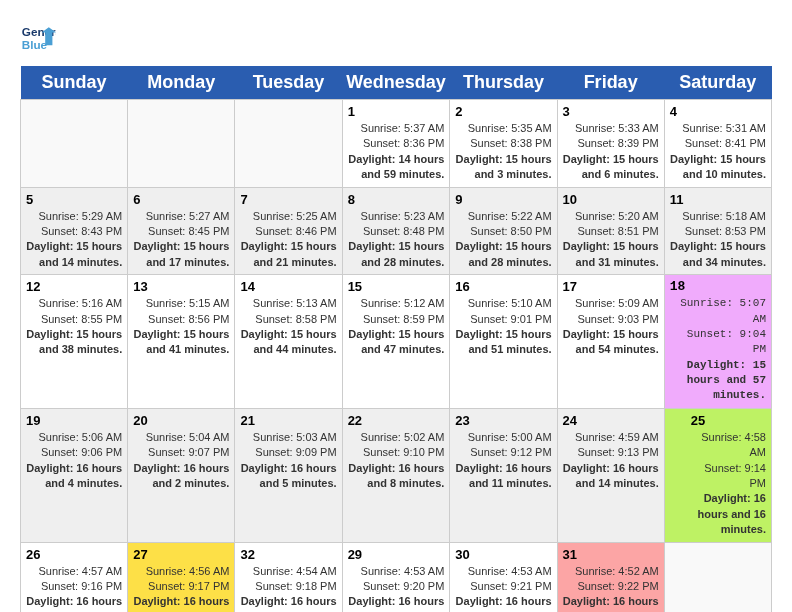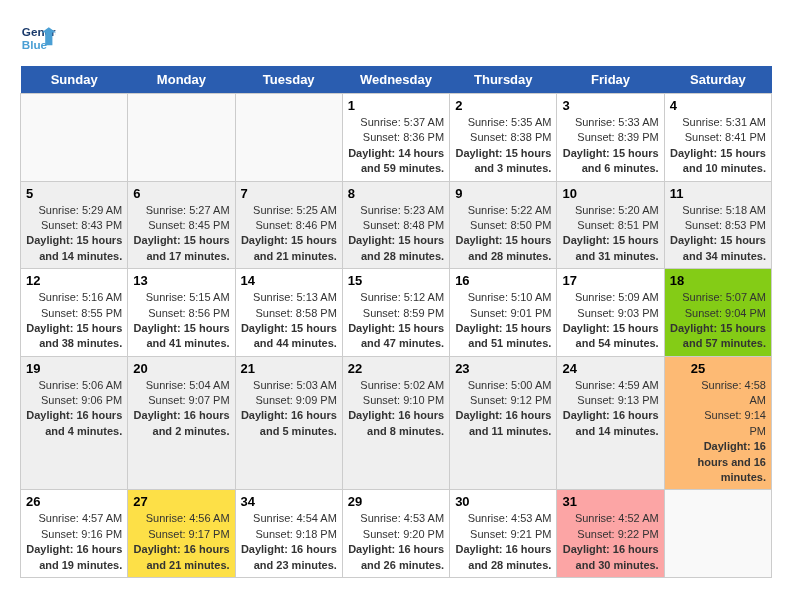--- a/index.html
+++ b/index.html
@@ -41,21 +41,21 @@
       width: 100%;
       border-collapse: collapse;
       font-size: 11px;
     }
     .day-header {
       background-color: #2a5db0;
       color: #fff;
       text-align: center;
       padding: 6px 4px;
       font-weight: bold;
-      font-size: 13px;
+      font-size: 18px;
     }
     td {
       border: 1px solid #ccc;
       vertical-align: top;
       padding: 4px 5px;
       width: calc(100% / 7);
       min-height: 80px;
       background: #fff;
     }
     td.empty {
@@ -180,21 +180,21 @@
           <div class="day-content">Sunrise: 5:12 AM<br>Sunset: 8:59 PM<br><b>Daylight: 15 hours and 47 minutes.</b></div>
         </td>
         <td style="background: rgb(255, 255, 255);">
           <div class="day-number">16</div>
           <div class="day-content">Sunrise: 5:10 AM<br>Sunset: 9:01 PM<br><b>Daylight: 15 hours and 51 minutes.</b></div>
         </td>
         <td style="background: rgb(255, 255, 255);">
           <div class="day-number">17</div>
           <div class="day-content">Sunrise: 5:09 AM<br>Sunset: 9:03 PM<br><b>Daylight: 15 hours and 54 minutes.</b></div>
         </td>
-        <td style="background: #84cc16;">
+        <td style="background: #f0abfc; font-family: Liberation Mono, monospace;">
           <div class="day-number">18</div>
           <div class="day-content">Sunrise: 5:07 AM<br>Sunset: 9:04 PM<br><b>Daylight: 15 hours and 57 minutes.</b></div>
         </td>
       </tr>
       <tr>
         <td style="background: rgb(239, 239, 239);">
           <div class="day-number">19</div>
           <div class="day-content">Sunrise: 5:06 AM<br>Sunset: 9:06 PM<br><b>Daylight: 16 hours and 4 minutes.</b></div>
         </td>
         <td style="background: rgb(239, 239, 239);">
@@ -210,36 +210,36 @@
           <div class="day-content">Sunrise: 5:02 AM<br>Sunset: 9:10 PM<br><b>Daylight: 16 hours and 8 minutes.</b></div>
         </td>
         <td style="background: rgb(239, 239, 239);">
           <div class="day-number">23</div>
           <div class="day-content">Sunrise: 5:00 AM<br>Sunset: 9:12 PM<br><b>Daylight: 16 hours and 11 minutes.</b></div>
         </td>
         <td style="background: rgb(239, 239, 239);">
           <div class="day-number">24</div>
           <div class="day-content">Sunrise: 4:59 AM<br>Sunset: 9:13 PM<br><b>Daylight: 16 hours and 14 minutes.</b></div>
         </td>
-        <td style="background: #fdba74; padding-left: 26px;">
+        <td style="background: #bef264; padding-left: 26px;">
           <div class="day-number">25</div>
           <div class="day-content">Sunrise: 4:58 AM<br>Sunset: 9:14 PM<br><b>Daylight: 16 hours and 16 minutes.</b></div>
         </td>
       </tr>
       <tr>
         <td style="background: rgb(255, 255, 255);">
           <div class="day-number">26</div>
           <div class="day-content">Sunrise: 4:57 AM<br>Sunset: 9:16 PM<br><b>Daylight: 16 hours and 19 minutes.</b></div>
         </td>
         <td style="background: #fde047;">
           <div class="day-number">27</div>
           <div class="day-content">Sunrise: 4:56 AM<br>Sunset: 9:17 PM<br><b>Daylight: 16 hours and 21 minutes.</b></div>
         </td>
         <td style="background: rgb(255, 255, 255);">
-          <div class="day-number">34</div>
+          <div class="day-number">32</div>
           <div class="day-content">Sunrise: 4:54 AM<br>Sunset: 9:18 PM<br><b>Daylight: 16 hours and 23 minutes.</b></div>
         </td>
         <td style="background: rgb(255, 255, 255);">
           <div class="day-number">29</div>
           <div class="day-content">Sunrise: 4:53 AM<br>Sunset: 9:20 PM<br><b>Daylight: 16 hours and 26 minutes.</b></div>
         </td>
         <td style="background: rgb(255, 255, 255);">
           <div class="day-number">30</div>
           <div class="day-content">Sunrise: 4:53 AM<br>Sunset: 9:21 PM<br><b>Daylight: 16 hours and 28 minutes.</b></div>
         </td>

